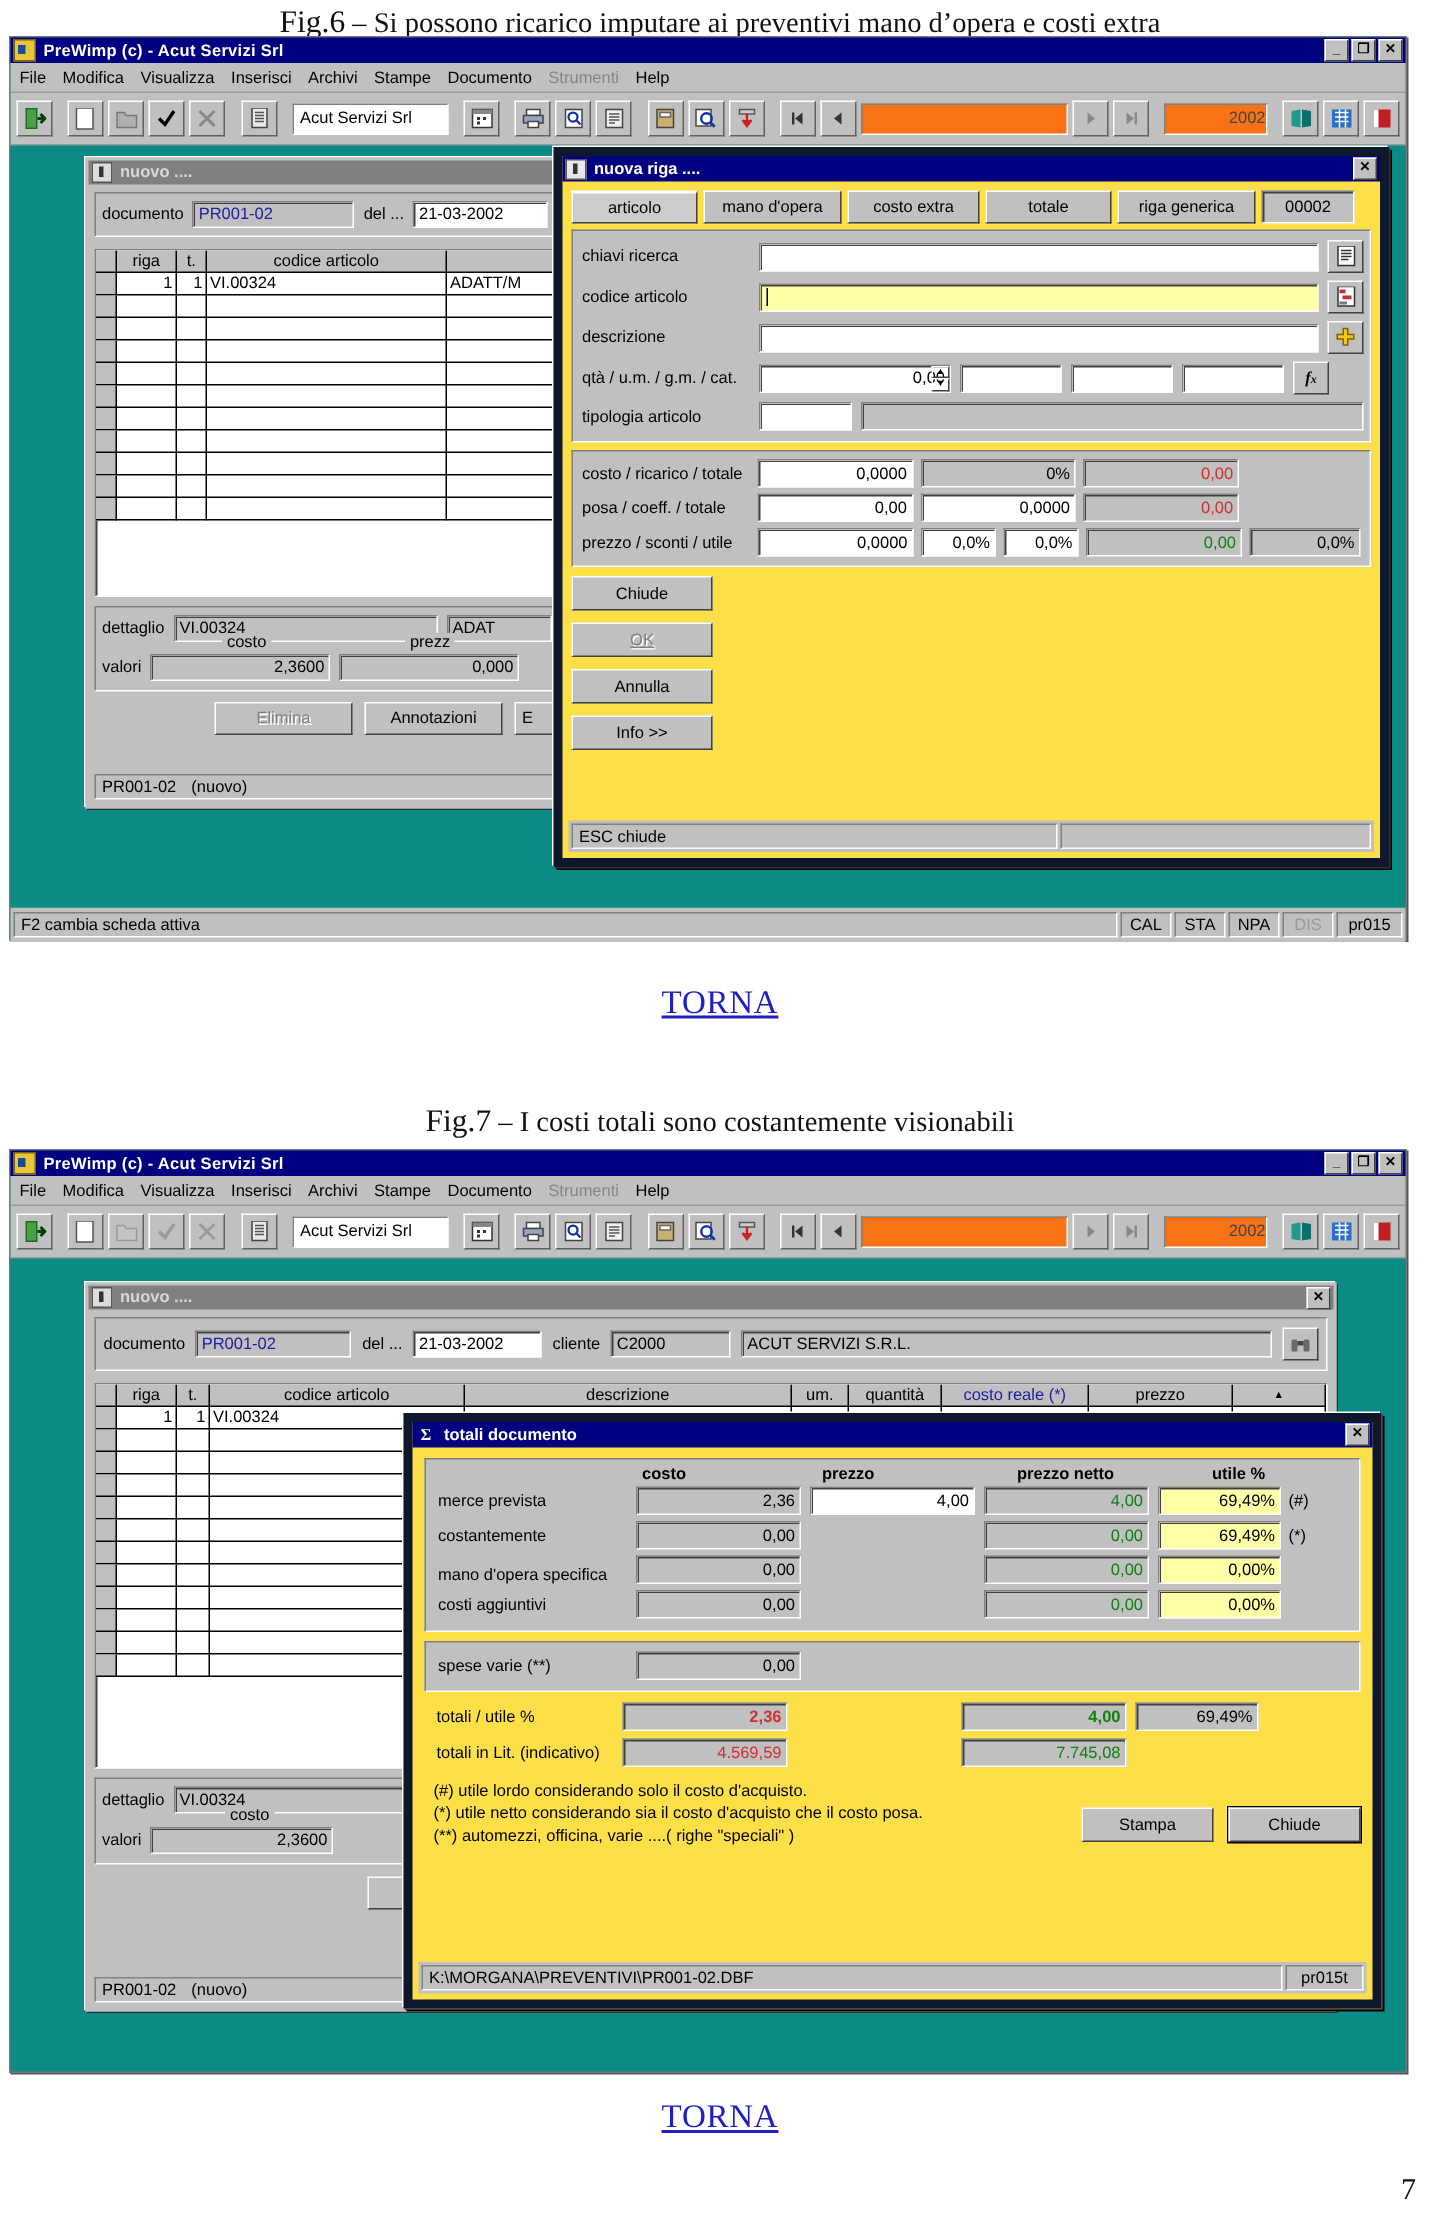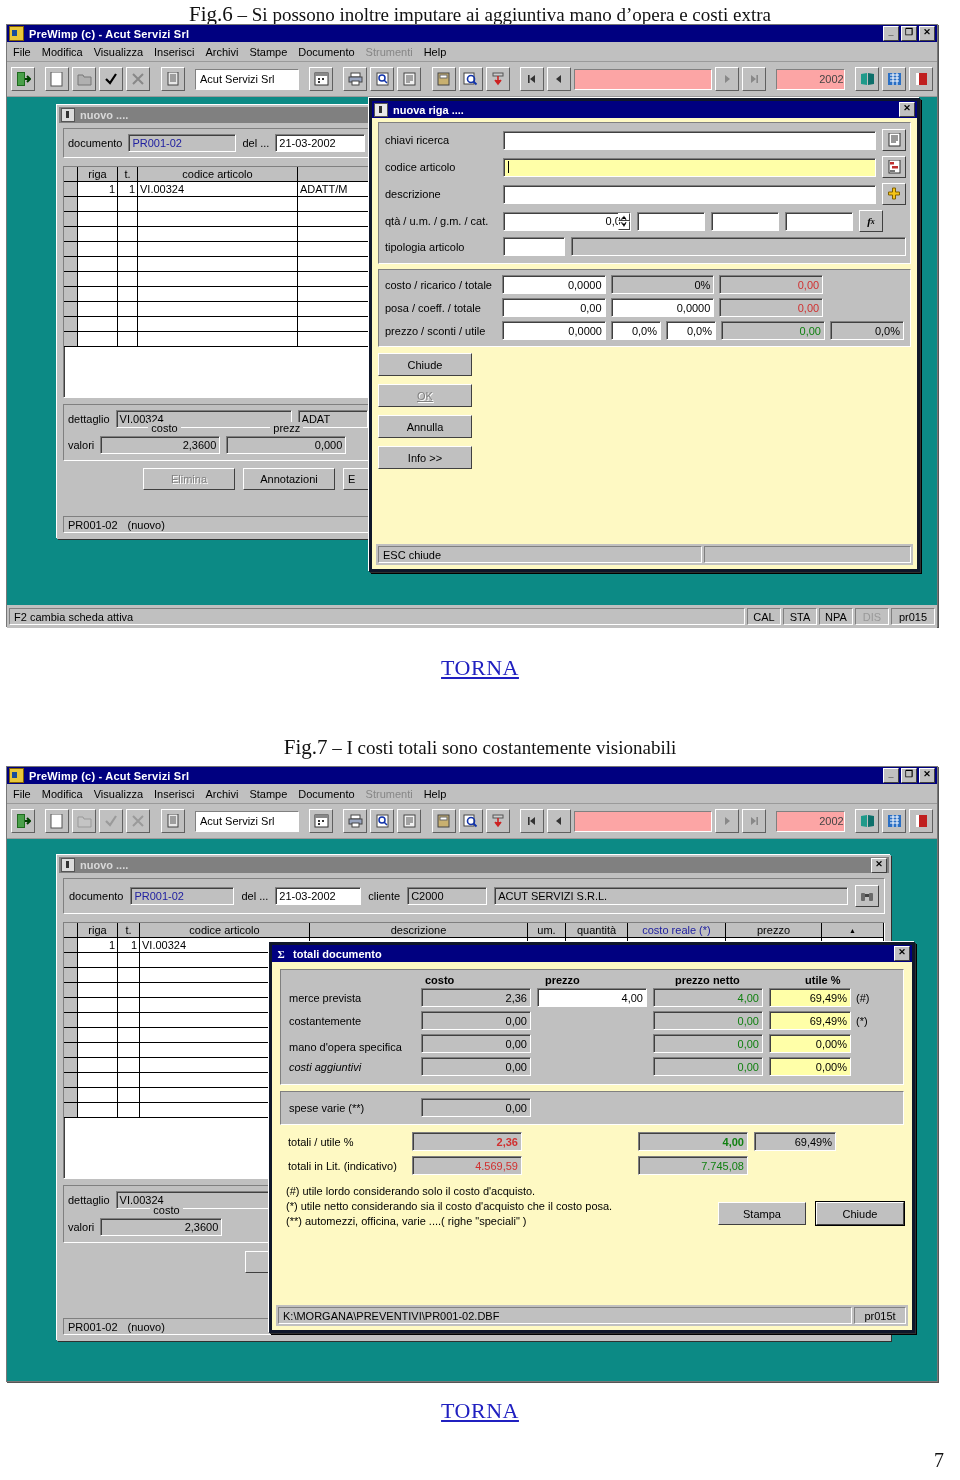--- a/index.html
+++ b/index.html
@@ -56,21 +56,21 @@
     border:1px solid #fff;border-right-color:#606060;border-bottom-color:#606060;
     position:relative;flex:0 0 auto;display:flex;align-items:center;justify-content:center;
     font-size:11px;color:#222;overflow:hidden;
   }
   .sep{width:6px;}
   .tb-field{
     height:19px;background:#fff;border:1px solid #808080;border-right-color:#fff;border-bottom-color:#fff;
     font-size:11px;display:flex;align-items:center;padding:0 4px;color:#000;
   }
   .tb-grey{
-    height:19px;background:#fca5a5;border:1px solid #808080;border-right-color:#fff;border-bottom-color:#fff;padding-left:42px;
+    height:19px;background:#f97316;border:1px solid #808080;border-right-color:#fff;border-bottom-color:#fff;padding-left:42px;
   }
   .clientarea{background:#0c8a85;position:relative;}
 
   
   .panel{background:#c0c0c0;}
   .out{border:1px solid #fff;border-right-color:#404040;border-bottom-color:#404040;}
   .in{border:1px solid #808080;border-right-color:#fff;border-bottom-color:#fff;
       box-shadow:inset 1px 1px 0 #404040;}
   .grp{border:1px solid #fff;border-left-color:#808080;border-top-color:#808080;}
   .fld{background:#fff;font-size:11px;color:#000;display:flex;align-items:center;padding:0 3px;box-sizing:border-box;}
@@ -113,21 +113,21 @@
   }
   .grid .row{display:flex;height:15px;font-size:11px;background:#fff;}
   .grid .row div{
     border-right:1px solid #000;border-bottom:1px solid #000;
     display:flex;align-items:center;box-sizing:border-box;padding:0 2px;overflow:hidden;white-space:nowrap;
   }
   .grid .row div.sel{background:#c0c0c0;}
   .grid .row div.num{justify-content:flex-end;}
 
   
-  .dlg{position:absolute;background:#fef9c3;border:3px solid #0f172a;
+  .dlg{position:absolute;background:#fde047;border:6px solid #0f172a;
        box-shadow:1px 1px 0 #303030,2px 2px 0 #000,-1px -1px 0 #fff;}
   .dlg-title{
     height:17px;background:#000080;color:#fff;display:flex;align-items:center;
     font-size:11px;font-weight:bold;padding:0 2px;
   }
   .tab{
     background:#c0c0c0;border:1px solid #fff;border-right-color:#404040;border-bottom-color:#404040;
     font-size:11px;display:flex;align-items:center;justify-content:center;box-sizing:border-box;
   }
   .tab.active{border-top:2px solid #fff;background:#ccc;}
@@ -144,21 +144,21 @@
   }
   .red{color:#d03030;} .green{color:#108010;} .blue{color:#2020a0;}
   .yellowfld{background:#ffffa8;}
   .caret{width:1px;height:12px;background:#000;margin-left:1px;}
 </style>
 </head>
 <body>
 
 <div class="caption" style="position:absolute;left:0;top:2px;width:960px;">
   <span class="figno">Fig.6</span>
-  <span>– Si possono inoltre imputare ai aggiuntiva mano d’opera e costi extra</span>
+  <span>– Si possono ricarico imputare ai preventivi mano d’opera e costi extra</span>
 </div>
 
 <div class="win" style="left:6px;top:24px;width:930px;height:601px;">
 
   <div class="titlebar">
     <span class="tb-icon"></span>
     <span class="tb-title">PreWimp (c)  - Acut Servizi Srl</span>
     <span class="tb-btns">
       <span class="tb-btn">_</span>
       <span class="tb-btn">❐</span>
@@ -449,20 +449,28 @@
       </div>
     </div>
 
     <div class="dlg" style="left:362px;top:1px;width:545px;height:468px;">
       <div class="dlg-title">
         <span class="mdi-ic" style="background:#e8e8e8;"></span>
         <span style="margin-left:5px;">nuova riga ....</span>
         <span class="tb-btn" style="margin-left:auto;">✕</span>
       </div>
 
+      <div style="display:flex;align-items:center;gap:4px;padding:6px 6px 0 6px;">
+        <div class="tab active" style="width:84px;height:22px;">articolo</div>
+        <div class="tab" style="width:92px;height:22px;">mano d'opera</div>
+        <div class="tab" style="width:88px;height:22px;">costo extra</div>
+        <div class="tab" style="width:84px;height:22px;">totale</div>
+        <div class="tab" style="width:92px;height:22px;">riga generica</div>
+        <div class="in fldro" style="width:62px;height:22px;justify-content:center;">00002</div>
+      </div>
 
       <div class="panel grp" style="margin:4px 6px 0 6px;padding:6px 4px 7px 6px;">
         <div style="display:flex;align-items:center;gap:6px;margin-bottom:5px;">
           <span class="lbl" style="width:112px;">chiavi ricerca</span>
           <span class="in fld" style="flex:1;height:19px;"></span>
           <span class="btn" style="width:24px;height:22px;">
             <svg width="13" height="14" viewBox="0 0 13 14">
                 <rect x="1" y="0" width="11" height="13" fill="#fff" stroke="#333"></rect>
                 <path d="M3 3h7M3 5h7M3 7h7M3 9h5" stroke="#333"></path>
               </svg>
@@ -982,21 +990,21 @@
         <div style="display:flex;align-items:flex-end;margin-bottom:4px;">
           <span class="lbl" style="width:132px;">mano d'opera specifica</span>
           <span class="in fldro right" style="width:110px;height:19px;">0,00</span>
           <span style="width:110px;margin-left:6px;"></span>
           <span class="in fldro right green" style="width:110px;height:19px;margin-left:6px;">0,00</span>
           <span class="in fld right yellowfld" style="width:82px;height:19px;margin-left:6px;">0,00%</span>
           <span class="lbl" style="margin-left:5px;"></span>
         </div>
 
         <div style="display:flex;align-items:center;">
-          <span class="lbl" style="width:132px;font-style:italic;">costi aggiuntivi</span>
+          <span class="lbl" style="width:132px;">costi aggiuntivi</span>
           <span class="in fldro right" style="width:110px;height:19px;">0,00</span>
           <span style="width:110px;margin-left:6px;"></span>
           <span class="in fldro right green" style="width:110px;height:19px;margin-left:6px;">0,00</span>
           <span class="in fld right yellowfld" style="width:82px;height:19px;margin-left:6px;">0,00%</span>
           <span class="lbl" style="margin-left:5px;"></span>
         </div>
       </div>
 
       <div class="panel grp" style="margin:6px 8px 0 8px;padding:6px 6px 7px 8px;">
         <div style="display:flex;align-items:center;">

